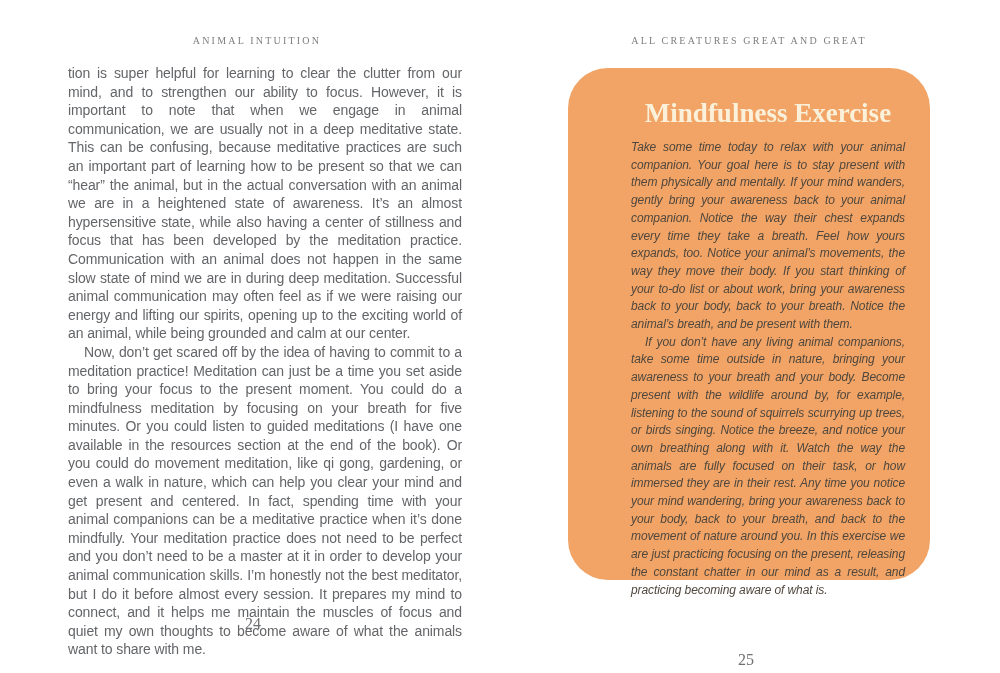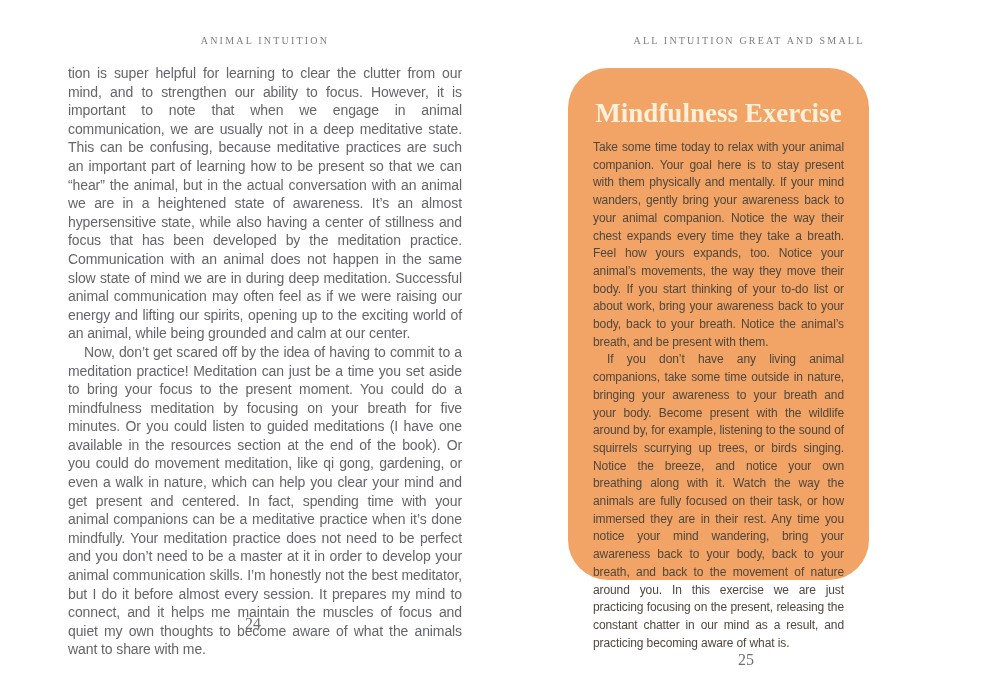--- a/index.html
+++ b/index.html
@@ -24,21 +24,21 @@
   .running-head {
     position: absolute;
     top: 35px;
     font-family: "Liberation Serif", serif;
     font-size: 10px;
     letter-spacing: 2.2px;
     color: var(--head-text);
     text-align: center;
     white-space: nowrap;
   }
-  .running-head.left { left: 68px; width: 394px; }
+  .running-head.left { left: 60px; width: 394px; }
   .running-head.right { left: 568px; width: 362px; }
   .body-col {
     position: absolute;
     left: 68px;
     top: 64px;
     width: 394px;
     font-size: 14px;
     line-height: 18.6px;
     letter-spacing: -0.1px;
     color: var(--body-text);
@@ -52,63 +52,65 @@
     font-size: 16px;
     color: var(--folio-text);
     text-align: center;
   }
   .folio.left { left: 68px; width: 370px; }
   .folio.right { left: 568px; width: 356px; margin-top: 36px; }
   .callout {
     position: absolute;
     left: 568px;
     top: 68px;
-    width: 301px;
+    width: 362px;
     height: 512px;
     background: var(--callout-bg);
     border-radius: 40px;
+    padding-left: 38px;
   }
   .callout-title {
     margin-top: 29px;
     font-family: "Liberation Serif", serif;
     font-size: 27px;
     line-height: 32px;
     font-weight: 700;
     color: var(--callout-title);
     text-align: center;
   }
   .callout-body {
     margin-top: 10px;
     padding: 0 25px;
     font-size: 12px;
     line-height: 17.7px;
     letter-spacing: -0.1px;
     color: var(--callout-text);
     text-align: justify;
+    font-style: italic;
   }
   .callout-body p.indent { text-indent: 14px; }
 </style>
 </head>
 <body>
 
 <div class="spread">
 
   <div>
     <div class="running-head left">ANIMAL INTUITION</div>
 
     <div class="body-col">
       <p>tion is super helpful for learning to clear the clutter from our mind, and to strengthen our ability to focus. However, it is important to note that when we engage in animal communication, we are usually not in a deep meditative state. This can be confusing, because meditative practices are such an important part of learning how to be present so that we can “hear” the animal, but in the actual conversation with an animal we are in a heightened state of awareness. It’s an almost hypersensitive state, while also having a center of stillness and focus that has been developed by the meditation practice. Communication with an animal does not happen in the same slow state of mind we are in during deep meditation. Successful animal communication may often feel as if we were raising our energy and lifting our spirits, opening up to the exciting world of an animal, while being grounded and calm at our center.</p>
       <p class="indent">Now, don’t get scared off by the idea of having to commit to a meditation practice! Meditation can just be a time you set aside to bring your focus to the present moment. You could do a mindfulness meditation by focusing on your breath for five minutes. Or you could listen to guided meditations (I have one available in the resources section at the end of the book). Or you could do movement meditation, like qi gong, gardening, or even a walk in nature, which can help you clear your mind and get present and centered. In fact, spending time with your animal companions can be a meditative practice when it’s done mindfully. Your meditation practice does not need to be perfect and you don’t need to be a master at it in order to develop your animal communication skills. I’m honestly not the best meditator, but I do it before almost every session. It prepares my mind to connect, and it helps me maintain the muscles of focus and quiet my own thoughts to become aware of what the animals want to share with me.</p>
     </div>
 
     <div class="folio left">24</div>
   </div>
 
   <div>
-    <div class="running-head right">ALL INTUITION GREAT AND SMALL</div>
+    <div class="running-head right">ALL CREATURES GREAT AND GREAT</div>
 
     <div class="callout">
       <h2 class="callout-title">
         <span>Mindfulness Exercise</span><br>
       </h2>
       <div class="callout-body">
         <p>Take some time today to relax with your animal companion. Your goal here is to stay present with them physically and mentally. If your mind wanders, gently bring your awareness back to your animal companion. Notice the way their chest expands every time they take a breath. Feel how yours expands, too. Notice your animal’s movements, the way they move their body. If you start thinking of your to-do list or about work, bring your awareness back to your body, back to your breath. Notice the animal’s breath, and be present with them.</p>
         <p class="indent">If you don’t have any living animal companions, take some time outside in nature, bringing your awareness to your breath and your body. Become present with the wildlife around by, for example, listening to the sound of squirrels scurrying up trees, or birds singing. Notice the breeze, and notice your own breathing along with it. Watch the way the animals are fully focused on their task, or how immersed they are in their rest. Any time you notice your mind wandering, bring your awareness back to your body, back to your breath, and back to the movement of nature around you. In this exercise we are just practicing focusing on the present, releasing the constant chatter in our mind as a result, and practicing becoming aware of what is.</p>
       </div>
     </div>

